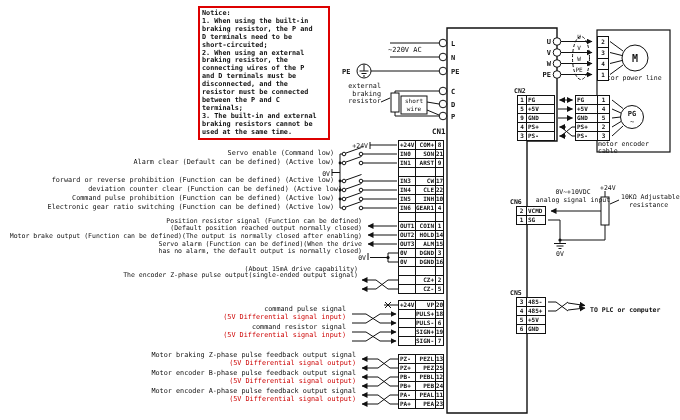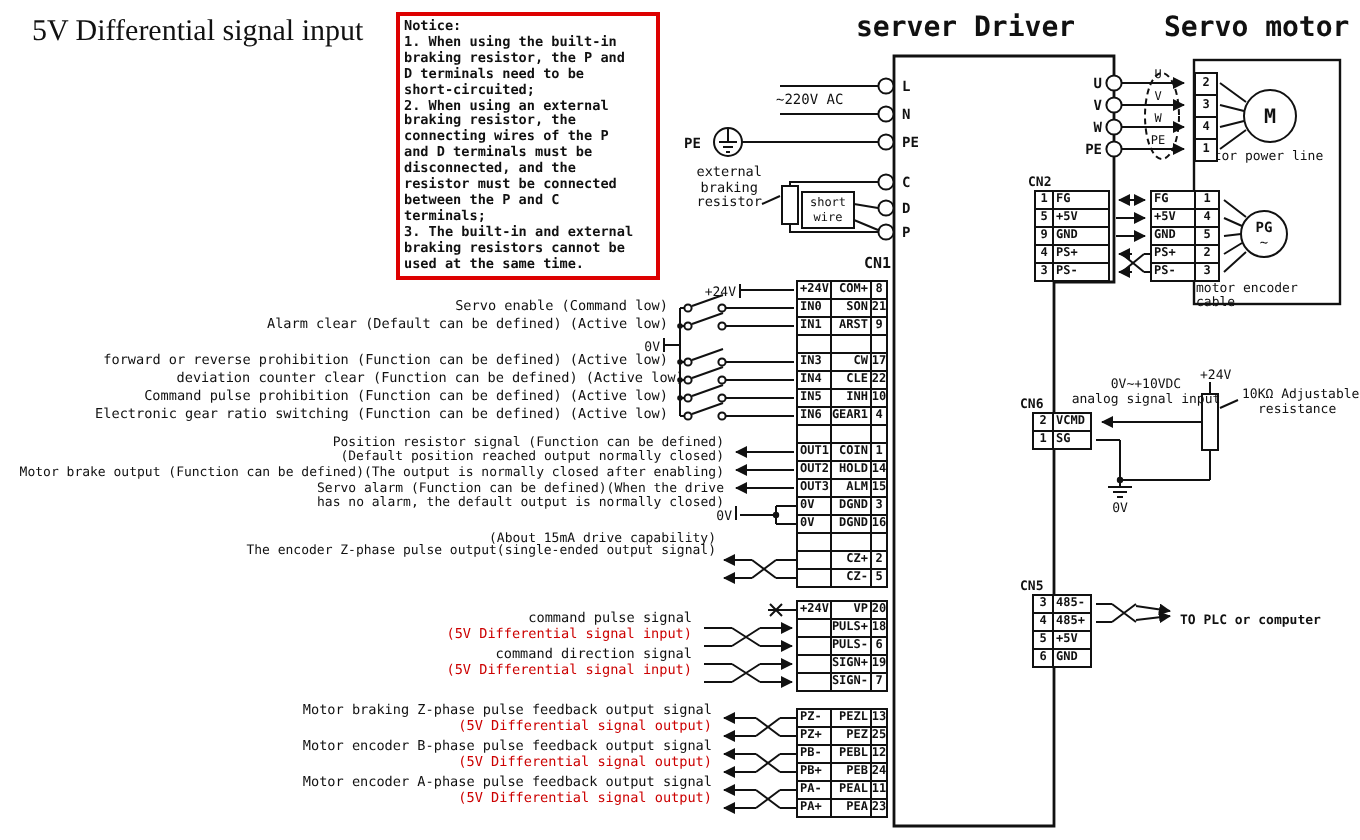--- a/index.html
+++ b/index.html
@@ -4,21 +4,21 @@
 <style>
   *{box-sizing:border-box;margin:0;padding:0}
   body{background:#fff;font-family:"DejaVu Sans Mono",monospace}
   #stage{position:relative;width:680px;height:420px;background:#fff;overflow:hidden}
   #wires{position:absolute;left:0;top:0}
   .ttl-main{position:absolute;left:16px;top:8px;font:15px "Liberation Serif",serif;color:#111}
   .ttl{position:absolute;font:bold 14px "DejaVu Sans Mono",monospace;color:#111}
   .notice{position:absolute;left:198px;top:6px;width:132px;height:134px;border:2px solid #d00;
           background:#fff;padding:2px 2px;font:bold 6.8px "DejaVu Sans Mono",monospace;
           line-height:7.9px;color:#111;white-space:pre-line}
-  .lb{position:absolute;font:6.8px "DejaVu Sans Mono",monospace;color:#111;text-align:center;
+  .lb{position:absolute;font:6.8px "DejaVu Sans Mono",monospace;color:#111;text-align:right;
       line-height:7.6px;white-space:pre}
   .lb.sm{font-size:6.5px}
   .red{color:#c00}
   .tbl{position:absolute;display:grid;grid-auto-rows:9px;background:#fff;
        border-top:1px solid #111;border-left:1px solid #111}
   .tbl.h11{grid-auto-rows:11px}
   .c{border-right:1px solid #111;border-bottom:1px solid #111;font:bold 6px "DejaVu Sans Mono",monospace;
      color:#111;display:flex;align-items:center;justify-content:center;line-height:1;overflow:hidden}
   .c.l{justify-content:flex-start;padding-left:1px}
   .c.r{justify-content:flex-end;padding-right:1px}
@@ -214,23 +214,20 @@
   <text class="t65" x="598" y="153">cable</text>
   <text class="t65" x="600" y="189.5">+24V</text>
   <text class="t65" x="573" y="194" text-anchor="middle">0V~+10VDC</text>
   <text class="t65" x="573" y="201.5" text-anchor="middle">analog signal input</text>
   <text class="t65" x="621" y="199">10KΩ Adjustable</text>
   <text class="t65" x="629" y="206.5">resistance</text>
   <text class="t65" x="560" y="256" text-anchor="middle">0V</text>
   <text class="t65b" x="590" y="312">TO PLC or computer</text>
 </svg>
 
-<div class="ttl-main">5V Differential signal input</div>
-<div class="ttl" style="left:428px;top:6px">server Driver</div>
-<div class="ttl" style="left:582px;top:6px">Servo motor</div>
 
 <div class="notice">Notice:
 1. When using the built-in
 braking resistor, the P and
 D terminals need to be
 short-circuited;
 2. When using an external
 braking resistor, the
 connecting wires of the P
 and D terminals must be
@@ -254,21 +251,21 @@
 <div class="lb" style="right:346px;top:204px">Electronic gear ratio switching (Function can be defined) (Active low)</div>
 <div class="lb sm" style="right:318px;top:218px">Position resistor signal (Function can be defined)</div>
 <div class="lb sm" style="right:318px;top:225px">(Default position reached output normally closed)</div>
 <div class="lb sm" style="right:318px;top:233px">Motor brake output (Function can be defined)(The output is normally closed after enabling)</div>
 <div class="lb sm" style="right:318px;top:241px">Servo alarm (Function can be defined)(When the drive</div>
 <div class="lb sm" style="right:318px;top:248px">has no alarm, the default output is normally closed)</div>
 <div class="lb sm" style="right:322px;top:272px">The encoder Z-phase pulse output(single-ended output signal)</div>
 <div class="lb sm" style="right:322px;top:266px">(About 15mA drive capability)</div>
 <div class="lb" style="right:334px;top:306px">command pulse signal</div>
 <div class="lb red" style="right:334px;top:314px">(5V Differential signal input)</div>
-<div class="lb" style="right:334px;top:324px">command direction signal</div>
+<div class="lb" style="right:334px;top:324px">command resistor signal</div>
 <div class="lb red" style="right:334px;top:332px">(5V Differential signal input)</div>
 <div class="lb" style="right:324px;top:352px">Motor braking Z-phase pulse feedback output signal</div>
 <div class="lb red" style="right:324px;top:360px">(5V Differential signal output)</div>
 <div class="lb" style="right:324px;top:370px">Motor encoder B-phase pulse feedback output signal</div>
 <div class="lb red" style="right:324px;top:378px">(5V Differential signal output)</div>
 <div class="lb" style="right:324px;top:388px">Motor encoder A-phase pulse feedback output signal</div>
 <div class="lb red" style="right:324px;top:396px">(5V Differential signal output)</div>
 
 <div class="tbl" style="left:398px;top:140px;grid-template-columns:17px 20px 8px">
   <div class="c l">+24V</div>

